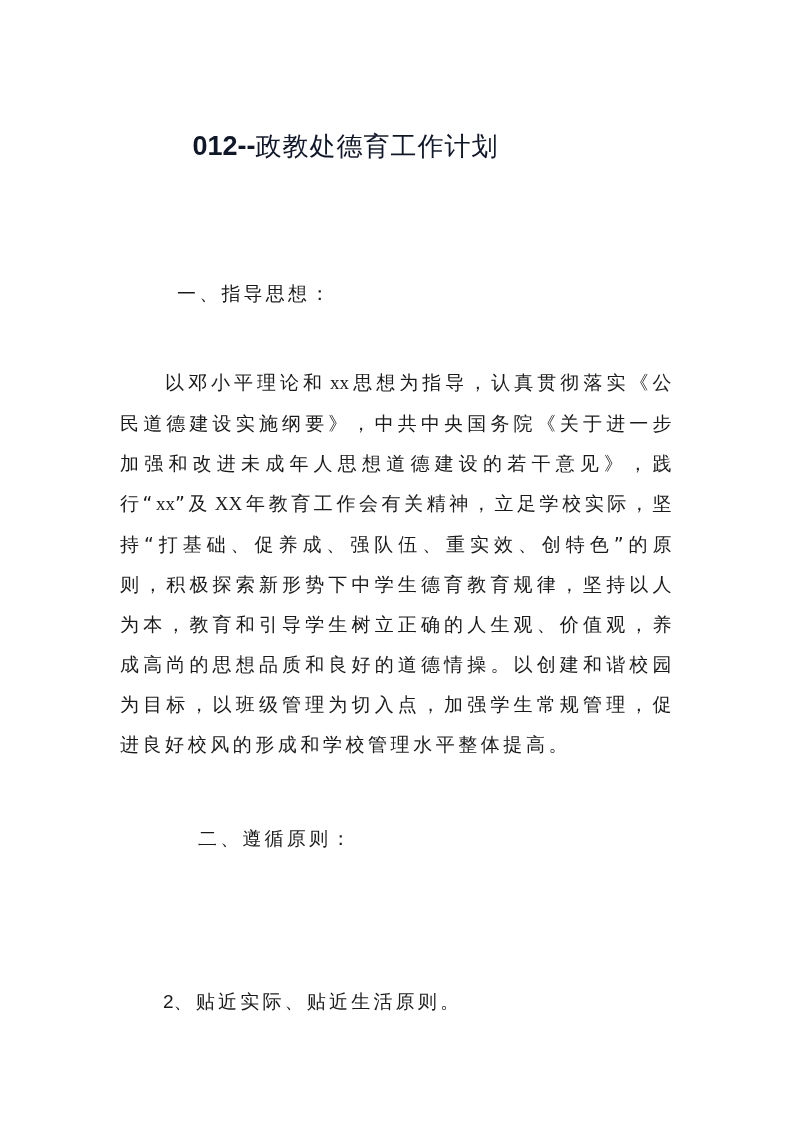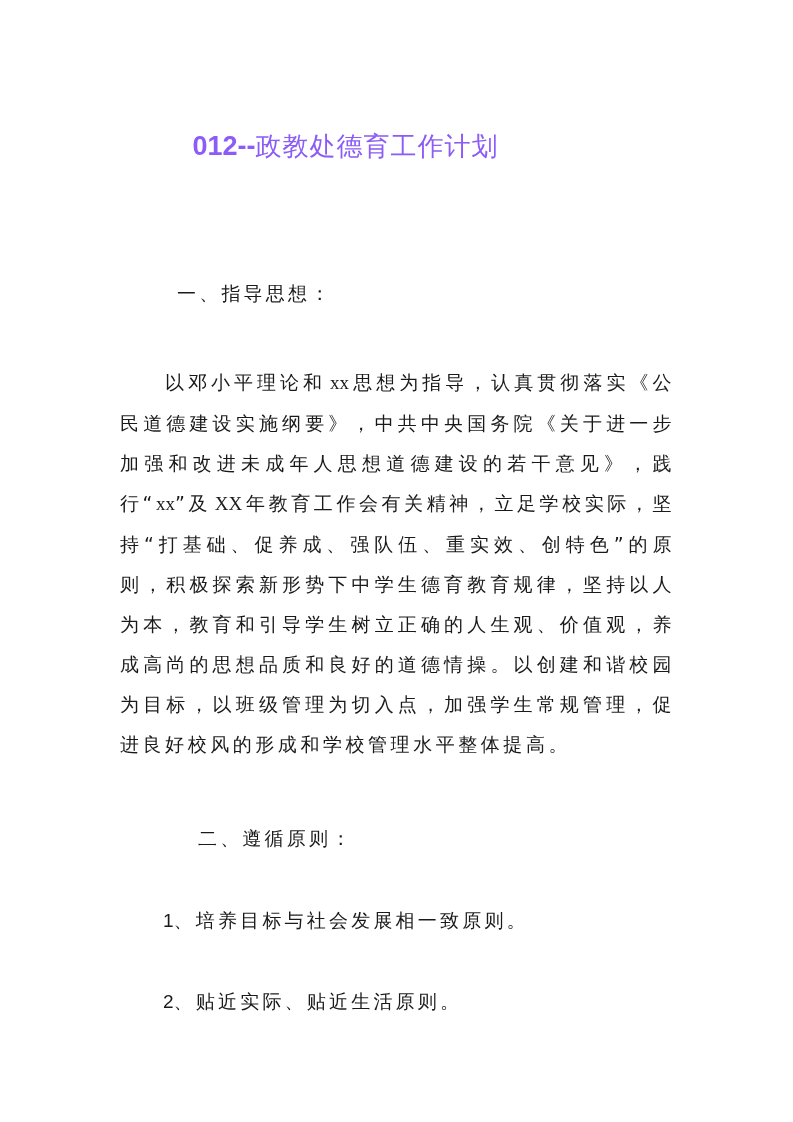--- a/index.html
+++ b/index.html
@@ -24,21 +24,21 @@
     }
     .title {
       position: absolute;
       left: 0;
       width: 691px;
       top: 126px;
       text-align: center;
       font-size: 26px;
       line-height: 40px;
       letter-spacing: 1px;
-      color: #8b5cf6;
+      color: #0f172a;
     }
     .title .num {
       font-family: "Liberation Sans", sans-serif;
       font-weight: bold;
       font-size: 27px;
       letter-spacing: 0;
     }
     .subtitle {
       position: absolute;
       left: 118px;
@@ -90,21 +90,18 @@
     <span class="num">012--</span><span>政教处德育工作计划</span>
   </div>
 
 
   <div class="heading" style="top:278px;">一、指导思想：</div>
 
   <div class="para"><span>以邓小平理论和</span><span class="latin"> <span>xx</span> </span><span>思想为指导，认真贯彻落实《公民道德建设实施纲要》，中共中央国务院《关于进一步加强和改进未成年人思想道德建设的若干意见》，践行“</span><span class="latin">xx</span><span>”及</span><span class="latin"> <span>XX</span> </span><span>年教育工作会有关精神，立足学校实际，坚持“打基础、促养成、强队伍、重实效、创特色”的原则，积极探索新形势下中学生德育教育规律，坚持以人为本，教育和引导学生树立正确的人生观、价值观，养成高尚的思想品质和良好的道德情操。以创建和谐校园为目标，以班级管理为切入点，加强学生常规管理，促进良好校风的形成和学校管理水平整体提高。</span></div>
 
   <div class="heading" style="top:823px;margin-left:21px;">二、遵循原则：</div>
 
-  <div class="list-item" style="top:905px;">
-    <span class="n">1</span><span>、培养目标与社会发展相一致原则。</span>
-  </div>
 
   <div class="list-item" style="top:986px;">
     <span class="n">2</span><span>、贴近实际、贴近生活原则。</span>
   </div>
 
 </div>
 
 </body></html>

